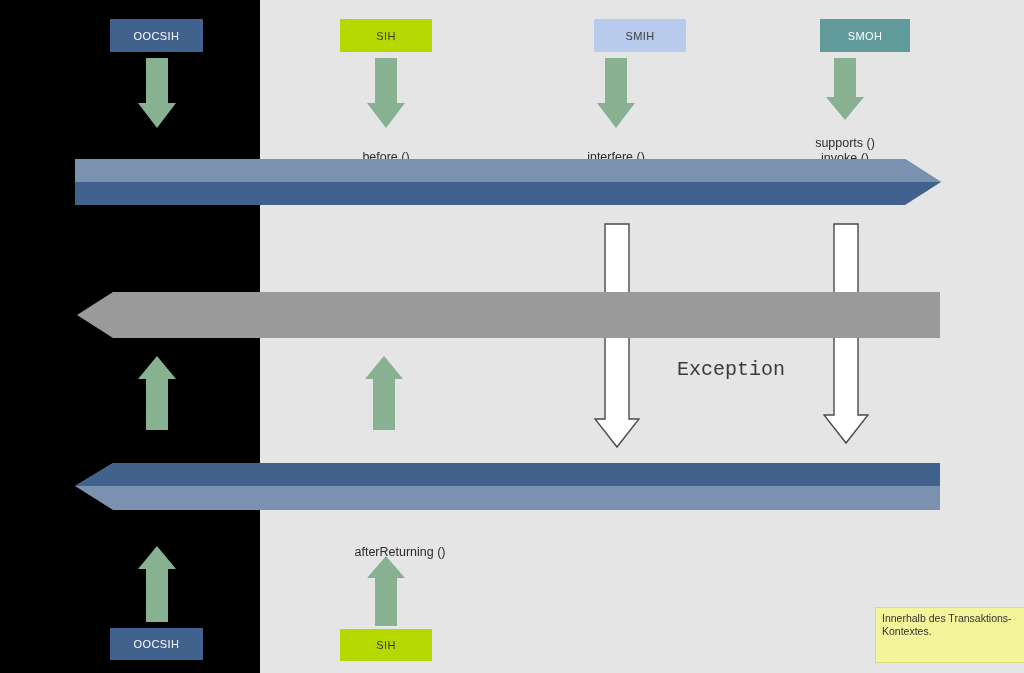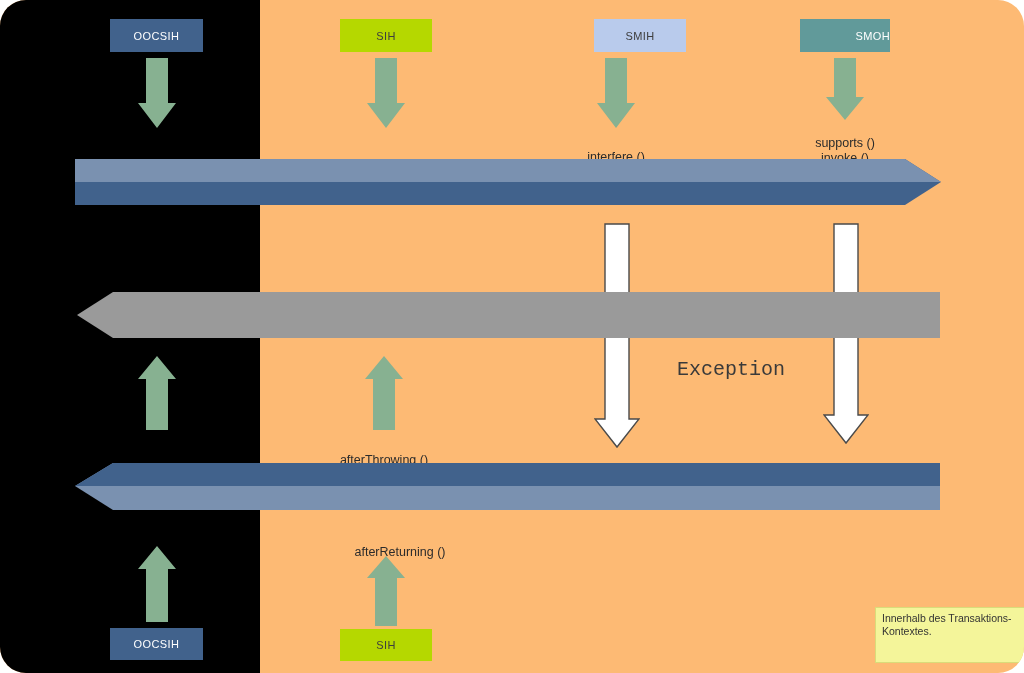--- a/index.html
+++ b/index.html
@@ -5,23 +5,22 @@
   html, body {
     margin: 0;
     padding: 0;
     background: #ffffff;
   }
   #canvas {
     position: relative;
     width: 1024px;
     height: 673px;
     overflow: hidden;
-    background: #fdba74;
+    background: #e5e5e5;
     font-family: "Liberation Sans", sans-serif;
-    border-radius: 26px;
   }
   .black-panel {
     position: absolute;
     left: 0;
     top: 0;
     width: 260px;
     height: 673px;
     background: #000000;
   }
   
@@ -97,21 +96,21 @@
   </div>
 
   <div class="role-box" style="left:340px; top:19px; width:92px; height:33px; background:#b5d800; color:#3d3d3d;">
     <span>SIH</span>
   </div>
 
   <div class="role-box" style="left:570px; top:19px; width:92px; height:33px; background:#b9cbec; color:#3d3d3d;margin-left:24px;">
     <span>SMIH</span>
   </div>
 
-  <div class="role-box" style="left:800px; top:19px; width:90px; height:33px; background:#619a9a; color:#ffffff;justify-content:flex-end;">
+  <div class="role-box" style="left:820px; top:19px; width:90px; height:33px; background:#619a9a; color:#ffffff;">
     <span>SMOH</span>
   </div>
 
   <div class="garrow" style="left:138px; top:58px;">
     <svg width="38" height="70" viewBox="0 0 38 70">
       <polygon points="8,0 30,0 30,45 38,45 19,70 0,45 8,45" fill="#87b191"></polygon>
     </svg>
   </div>
 
   <div class="garrow" style="left:367px; top:58px;">
@@ -125,20 +124,23 @@
       <polygon points="8,0 30,0 30,45 38,45 19,70 0,45 8,45" fill="#87b191"></polygon>
     </svg>
   </div>
 
   <div class="garrow" style="left:826px; top:58px;">
     <svg width="38" height="62" viewBox="0 0 38 62">
       <polygon points="8,0 30,0 30,39 38,39 19,62 0,39 8,39" fill="#87b191"></polygon>
     </svg>
   </div>
 
+  <div class="caption" style="left:326px; top:135px; width:120px;">
+    <span>before ()</span>
+  </div>
 
   <div class="caption" style="left:785px; top:121px; width:120px;">
     <span>supports ()
 invoke ()</span>
   </div>
 
   <div class="caption" style="left:556px; top:135px; width:120px;">
     <span>interfere ()</span>
   </div>
 
@@ -176,23 +178,20 @@
       <polygon points="19,0 38,23 30,23 30,74 8,74 8,23 0,23" fill="#87b191"></polygon>
     </svg>
   </div>
 
   <div class="garrow" style="left:365px; top:356px;">
     <svg width="38" height="74" viewBox="0 0 38 74">
       <polygon points="19,0 38,23 30,23 30,74 8,74 8,23 0,23" fill="#87b191"></polygon>
     </svg>
   </div>
 
-  <div class="caption" style="left:324px; top:438px; width:120px;">
-    <span>afterThrowing ()</span>
-  </div>
 
   <div class="band" style="left:75px; top:463px;">
     <svg width="865" height="47" viewBox="0 0 865 47">
       <polygon points="0,23 38,0 865,0 865,47 38,47" fill="#7a91b0"></polygon>
       <polygon points="0,23 38,0 865,0 865,23" fill="#41628c"></polygon>
     </svg>
   </div>
 
   <div class="caption" style="left:340px; top:530px; width:120px;">
     <span>afterReturning ()</span>

